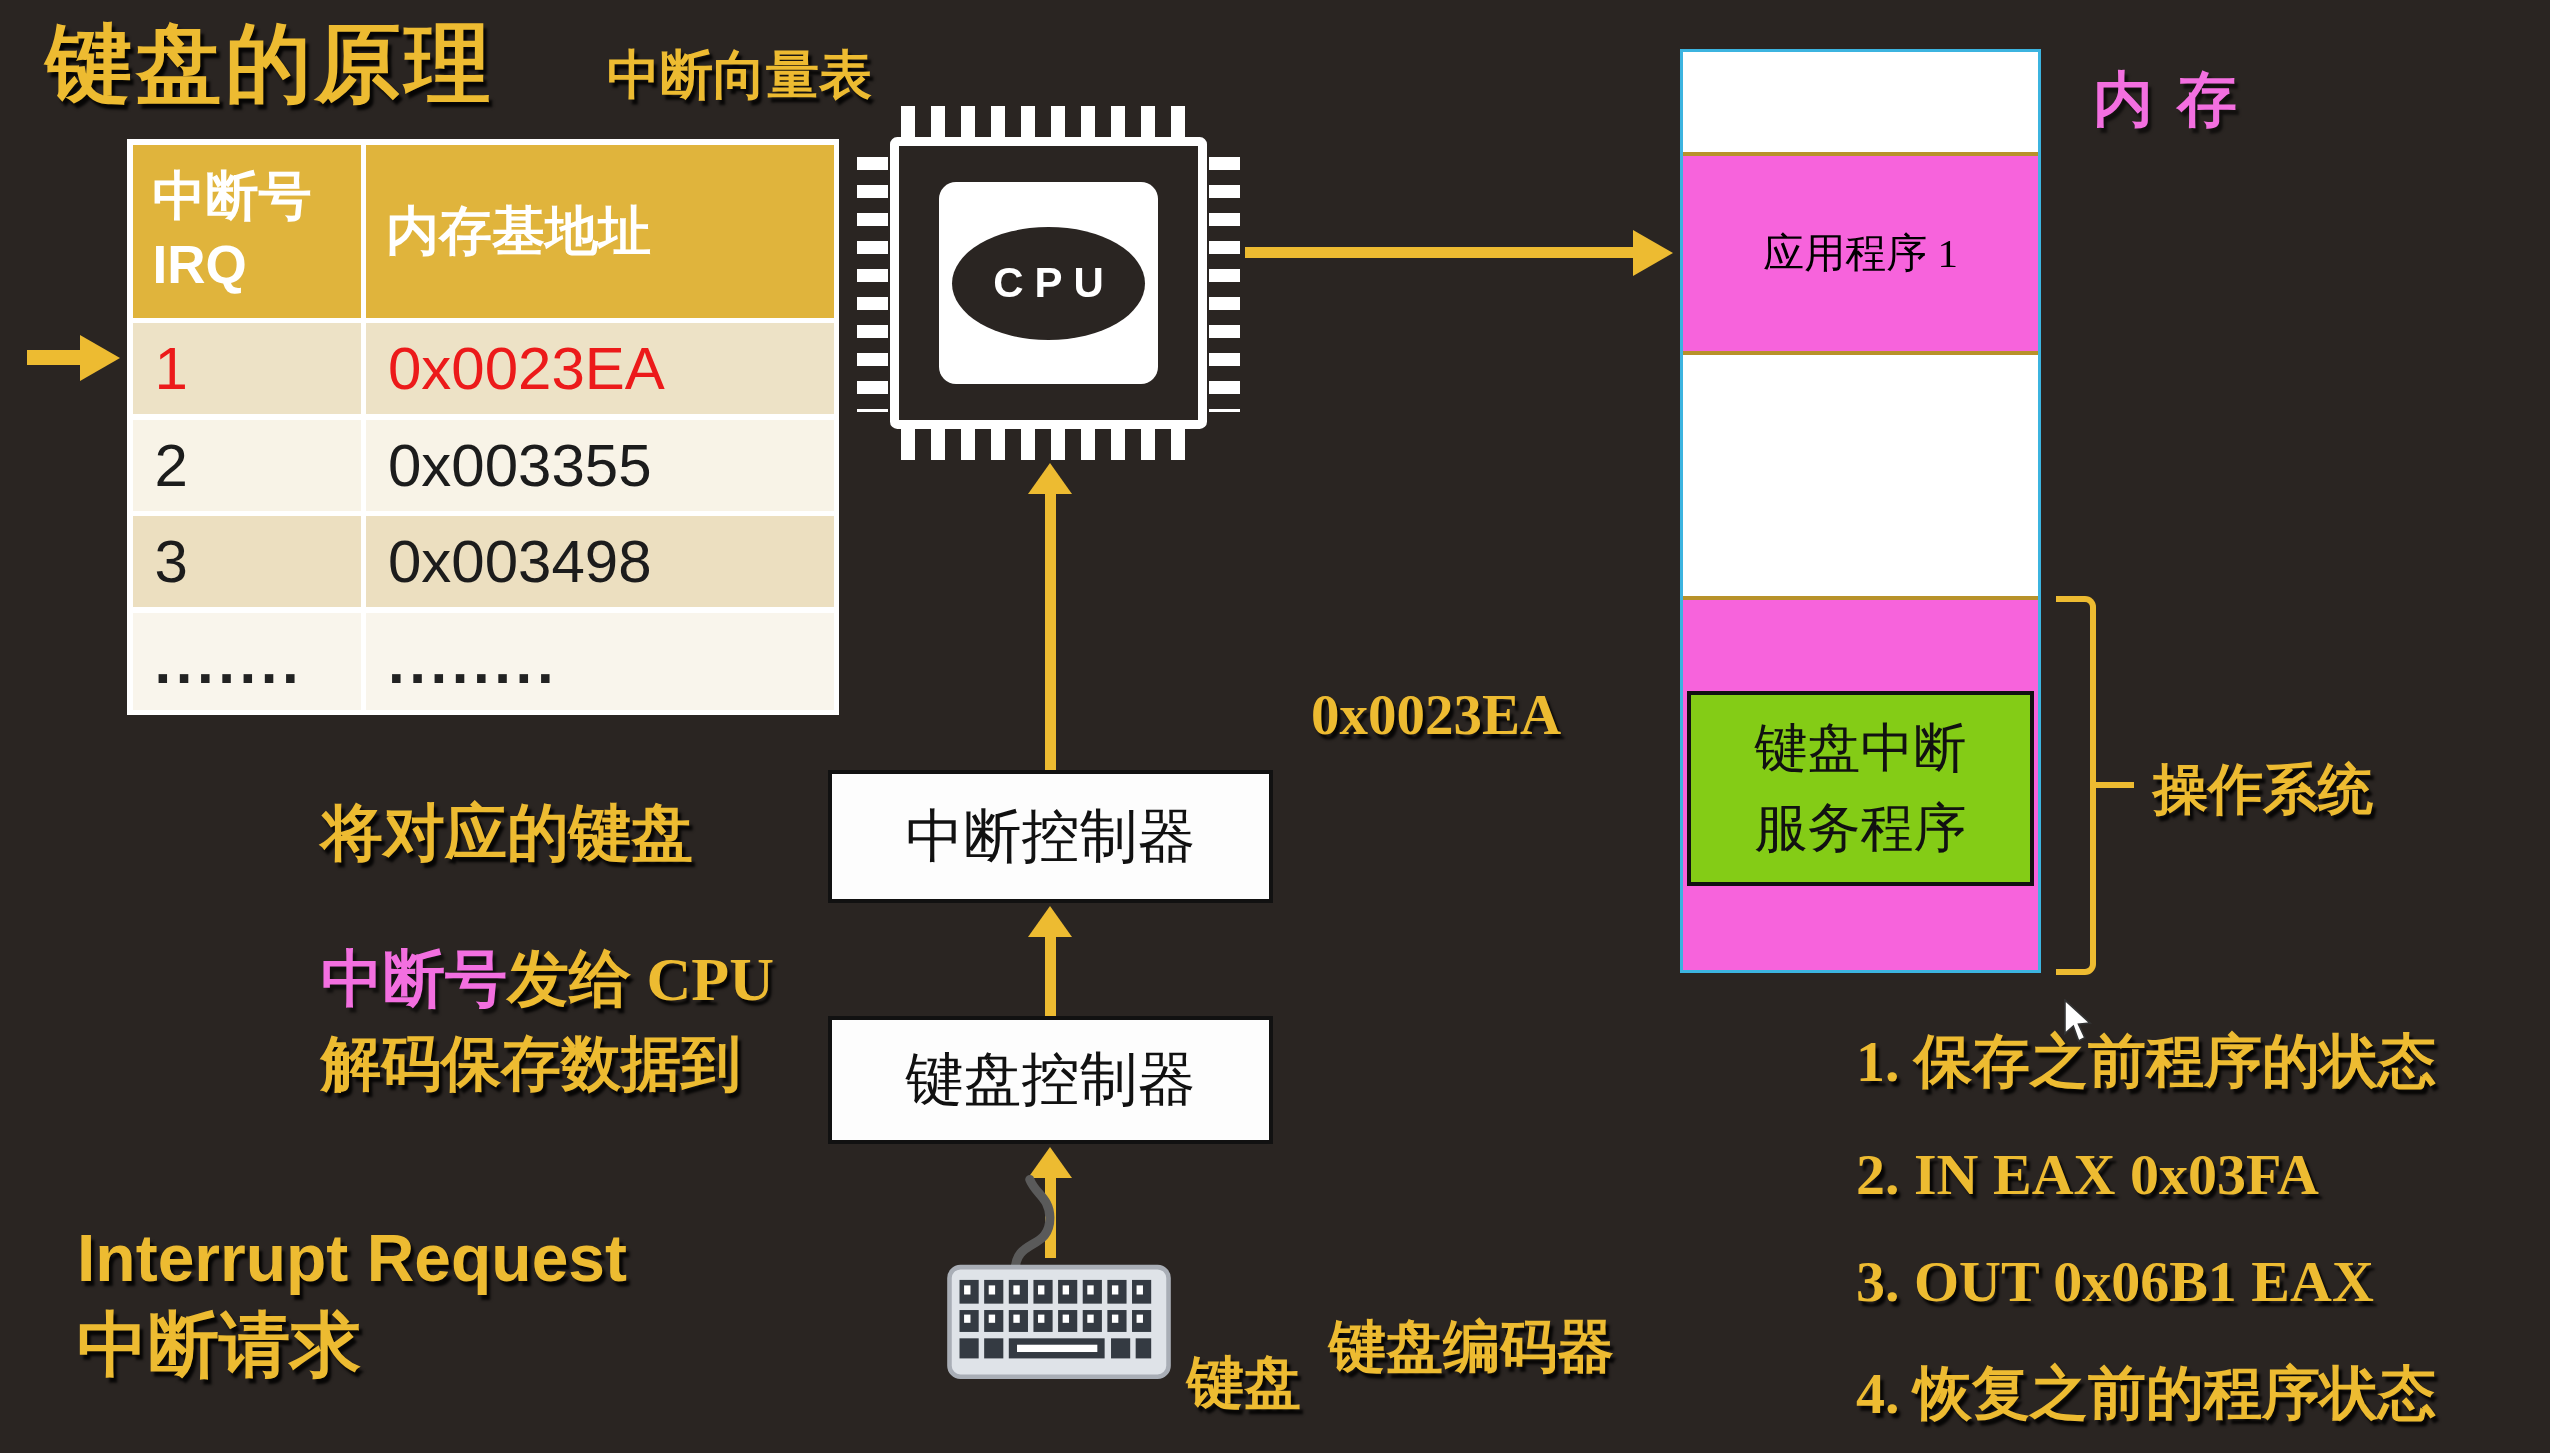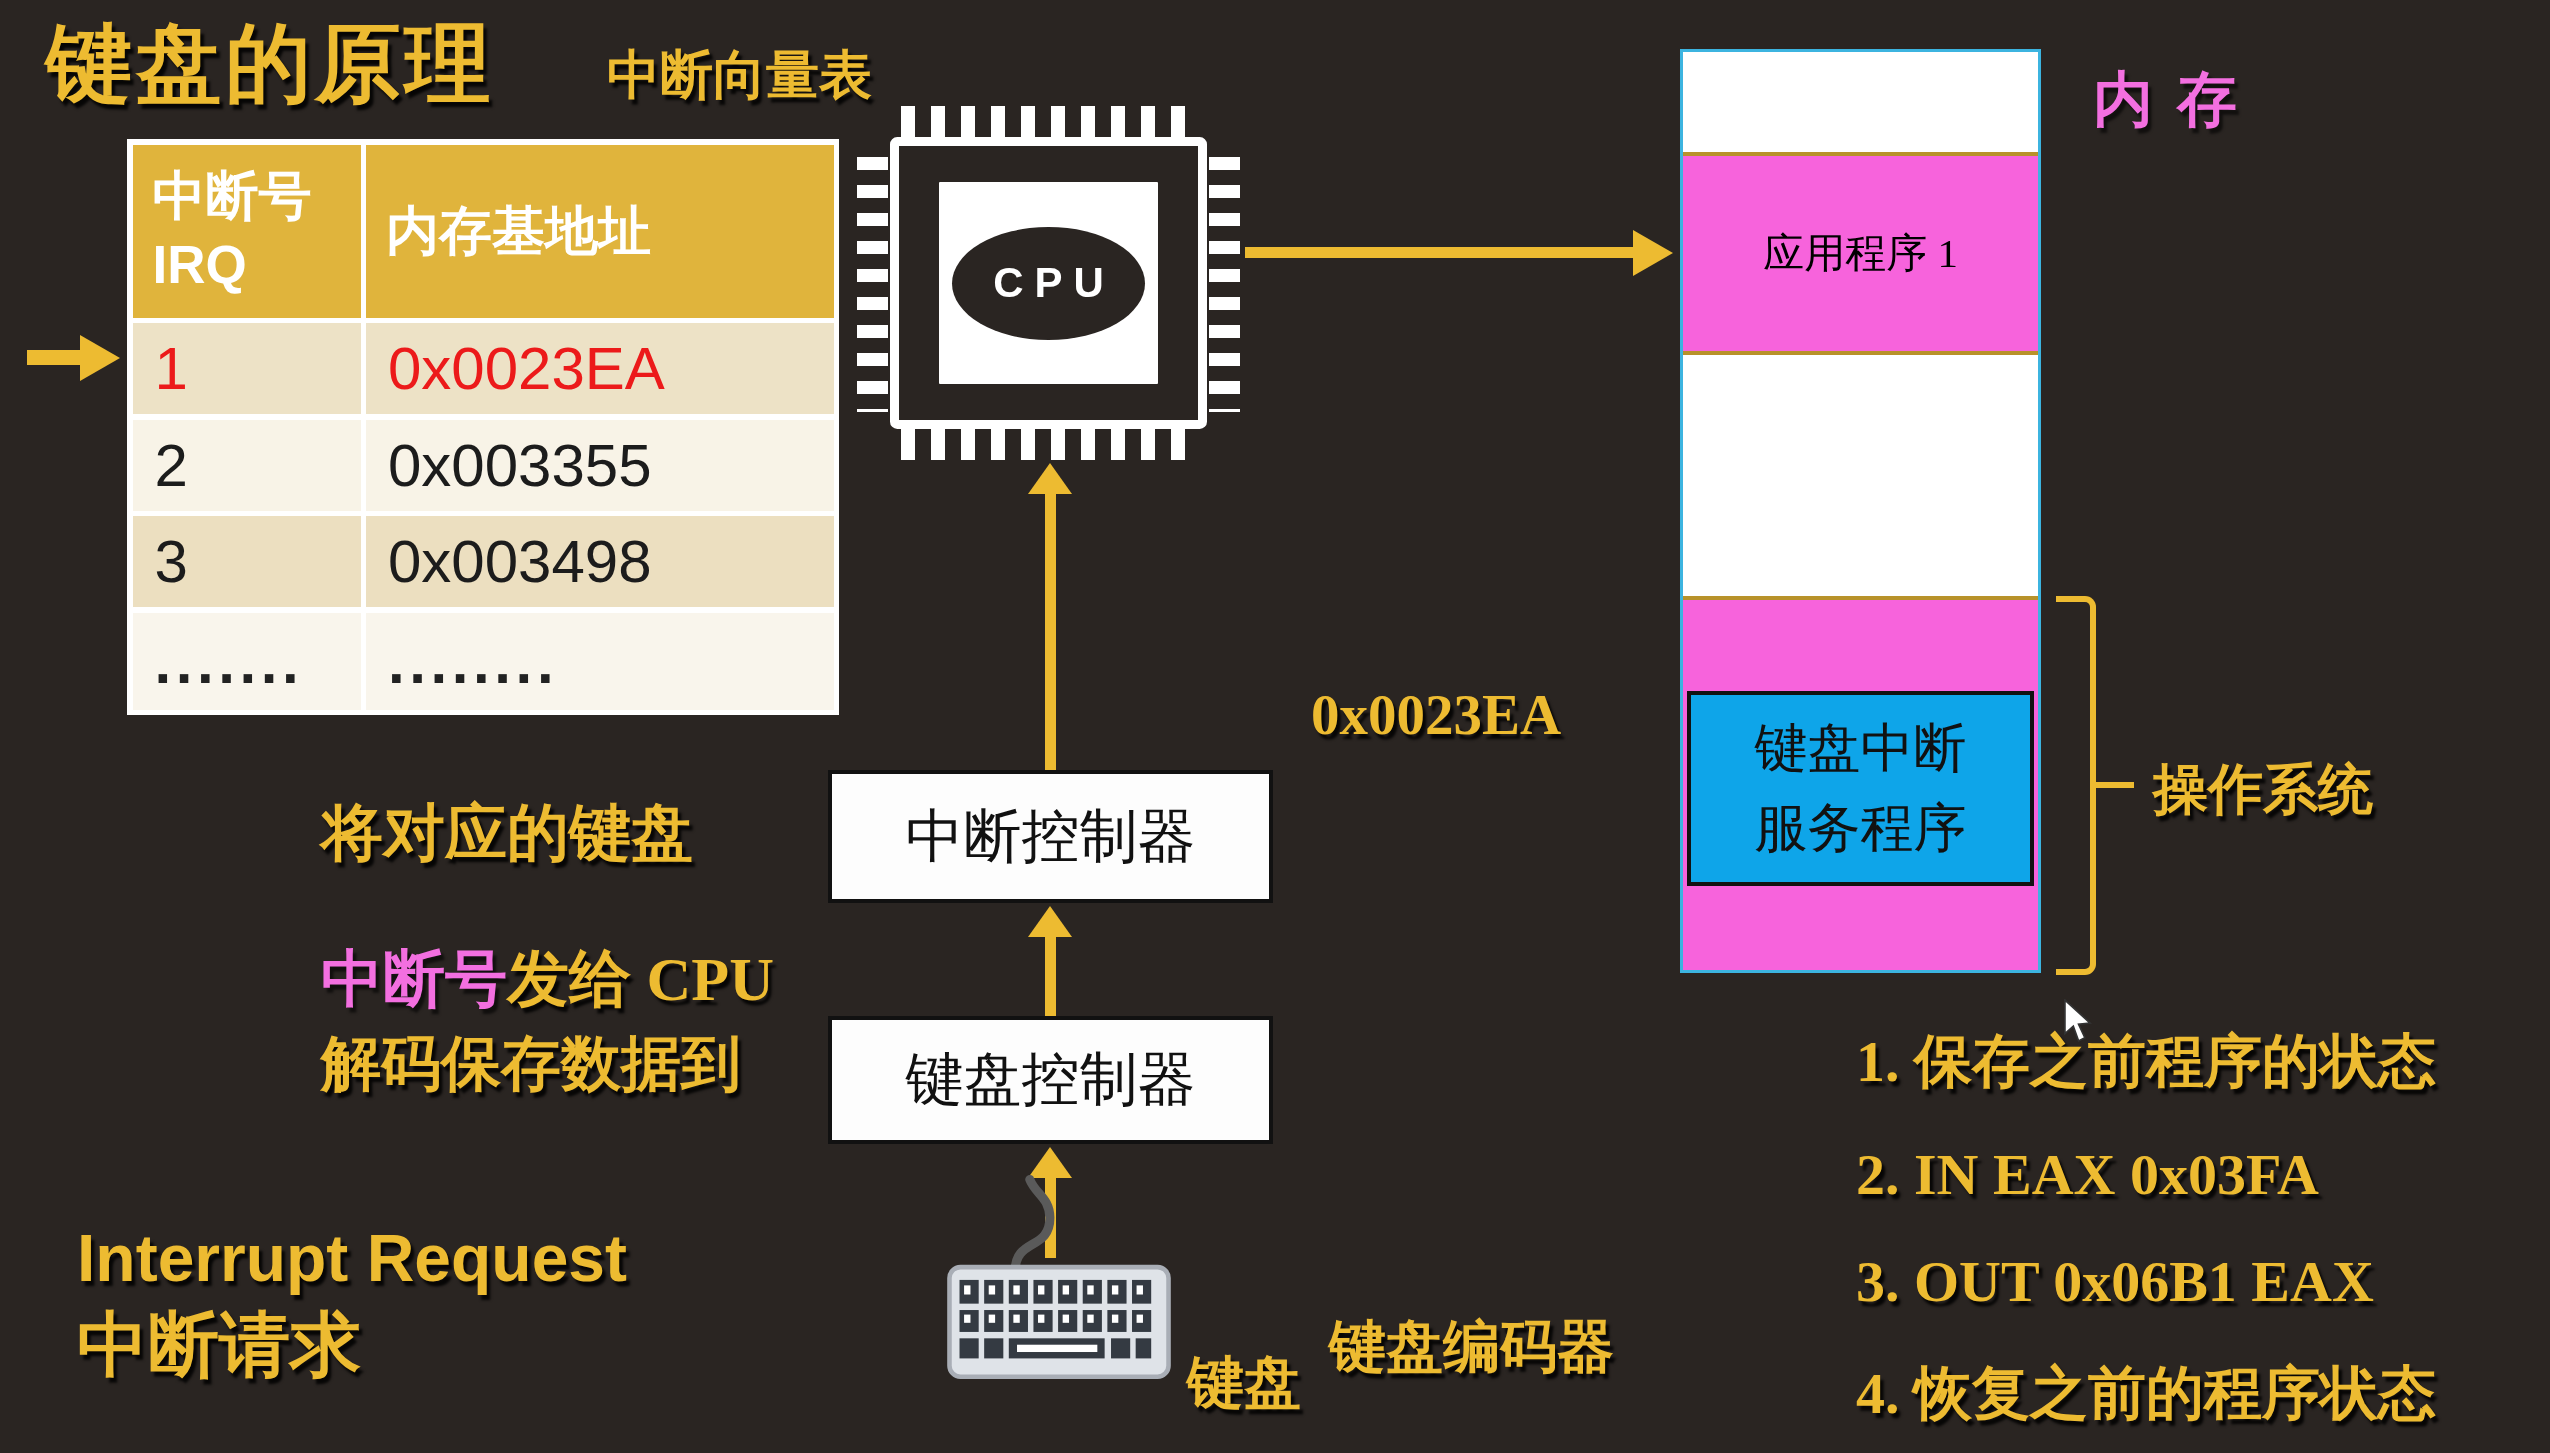--- a/index.html
+++ b/index.html
@@ -35,36 +35,36 @@
   .head-up{width:0;height:0;border-bottom:31px solid #edbb31;border-left:22px solid transparent;border-right:22px solid transparent;}
 
   
   .cpu-wrap{left:857px;top:106px;width:383px;height:354px;}
   .pins-h{position:absolute;left:44px;width:295px;height:31px;
           background:repeating-linear-gradient(to right,#fff 0 13.7px,transparent 13.7px 30px);}
   .pins-v{position:absolute;top:51px;width:31px;height:255px;
           background:repeating-linear-gradient(to bottom,#fff 0 12.8px,transparent 12.8px 28px);}
   .cpu-body{position:absolute;left:33px;top:31px;width:317px;height:292px;background:#2a2522;
             border:9px solid #ffffff;border-radius:7.3px;box-sizing:border-box;}
-  .cpu-inner{position:absolute;left:40px;top:36px;right:40px;bottom:36px;background:#ffffff;border-radius:1px;
+  .cpu-inner{position:absolute;left:40px;top:36px;right:40px;bottom:36px;background:#ffffff;border-radius:17px;
              display:flex;align-items:center;justify-content:center;}
   .cpu-ellipse{width:193px;height:113px;background:#2a2522;border-radius:50%;display:flex;align-items:center;justify-content:center;}
   .cpu-ellipse span{color:#ffffff;font-family:"Liberation Sans","DejaVu Sans",sans-serif;
                     font-size:42px;font-weight:bold;letter-spacing:11px;padding-left:11px;}
 
   
   .mem{left:1680px;top:49px;width:361px;height:924px;background:#ffffff;border:3.6px solid #3cb4e0;
        box-sizing:border-box;display:flex;flex-direction:column;}
   .mem .sec-white1{height:100px;}
   .mem .sec-app{height:195px;background:#f763dc;border-top:4.6px solid #b8922a;border-bottom:4.6px solid #b8922a;
                 display:flex;align-items:center;justify-content:center;}
   .mem .sec-app span{color:#000000;font-size:41px;white-space:nowrap;}
   .mem .sec-white2{height:241px;}
   .mem .sec-os{flex:1;background:#f763dc;border-top:4.6px solid #b8922a;position:relative;}
-  .isr-box{position:absolute;left:3.6px;right:3.6px;top:91px;height:195px;background:#0ea5e9;border:4.6px solid #111;
+  .isr-box{position:absolute;left:3.6px;right:3.6px;top:91px;height:195px;background:#84cc16;border:4.6px solid #111;
            box-sizing:border-box;display:flex;flex-direction:column;align-items:center;justify-content:center;}
   .isr-box div{color:#111;font-size:53px;line-height:1.5;white-space:nowrap;}
 
   
   .bracket{left:2056px;top:596px;width:40px;height:379px;border-top:6.4px solid #edbb31;border-right:6.4px solid #edbb31;
            border-bottom:6.4px solid #edbb31;border-radius:0 11px 11px 0;box-sizing:border-box;}
   .bracket-tick{left:2096px;top:782px;width:38px;height:6.4px;background:#edbb31;}
 
   
   .ctrl{width:445px;height:133px;background:#fdfdfd;border:4.6px solid #111;box-sizing:border-box;

